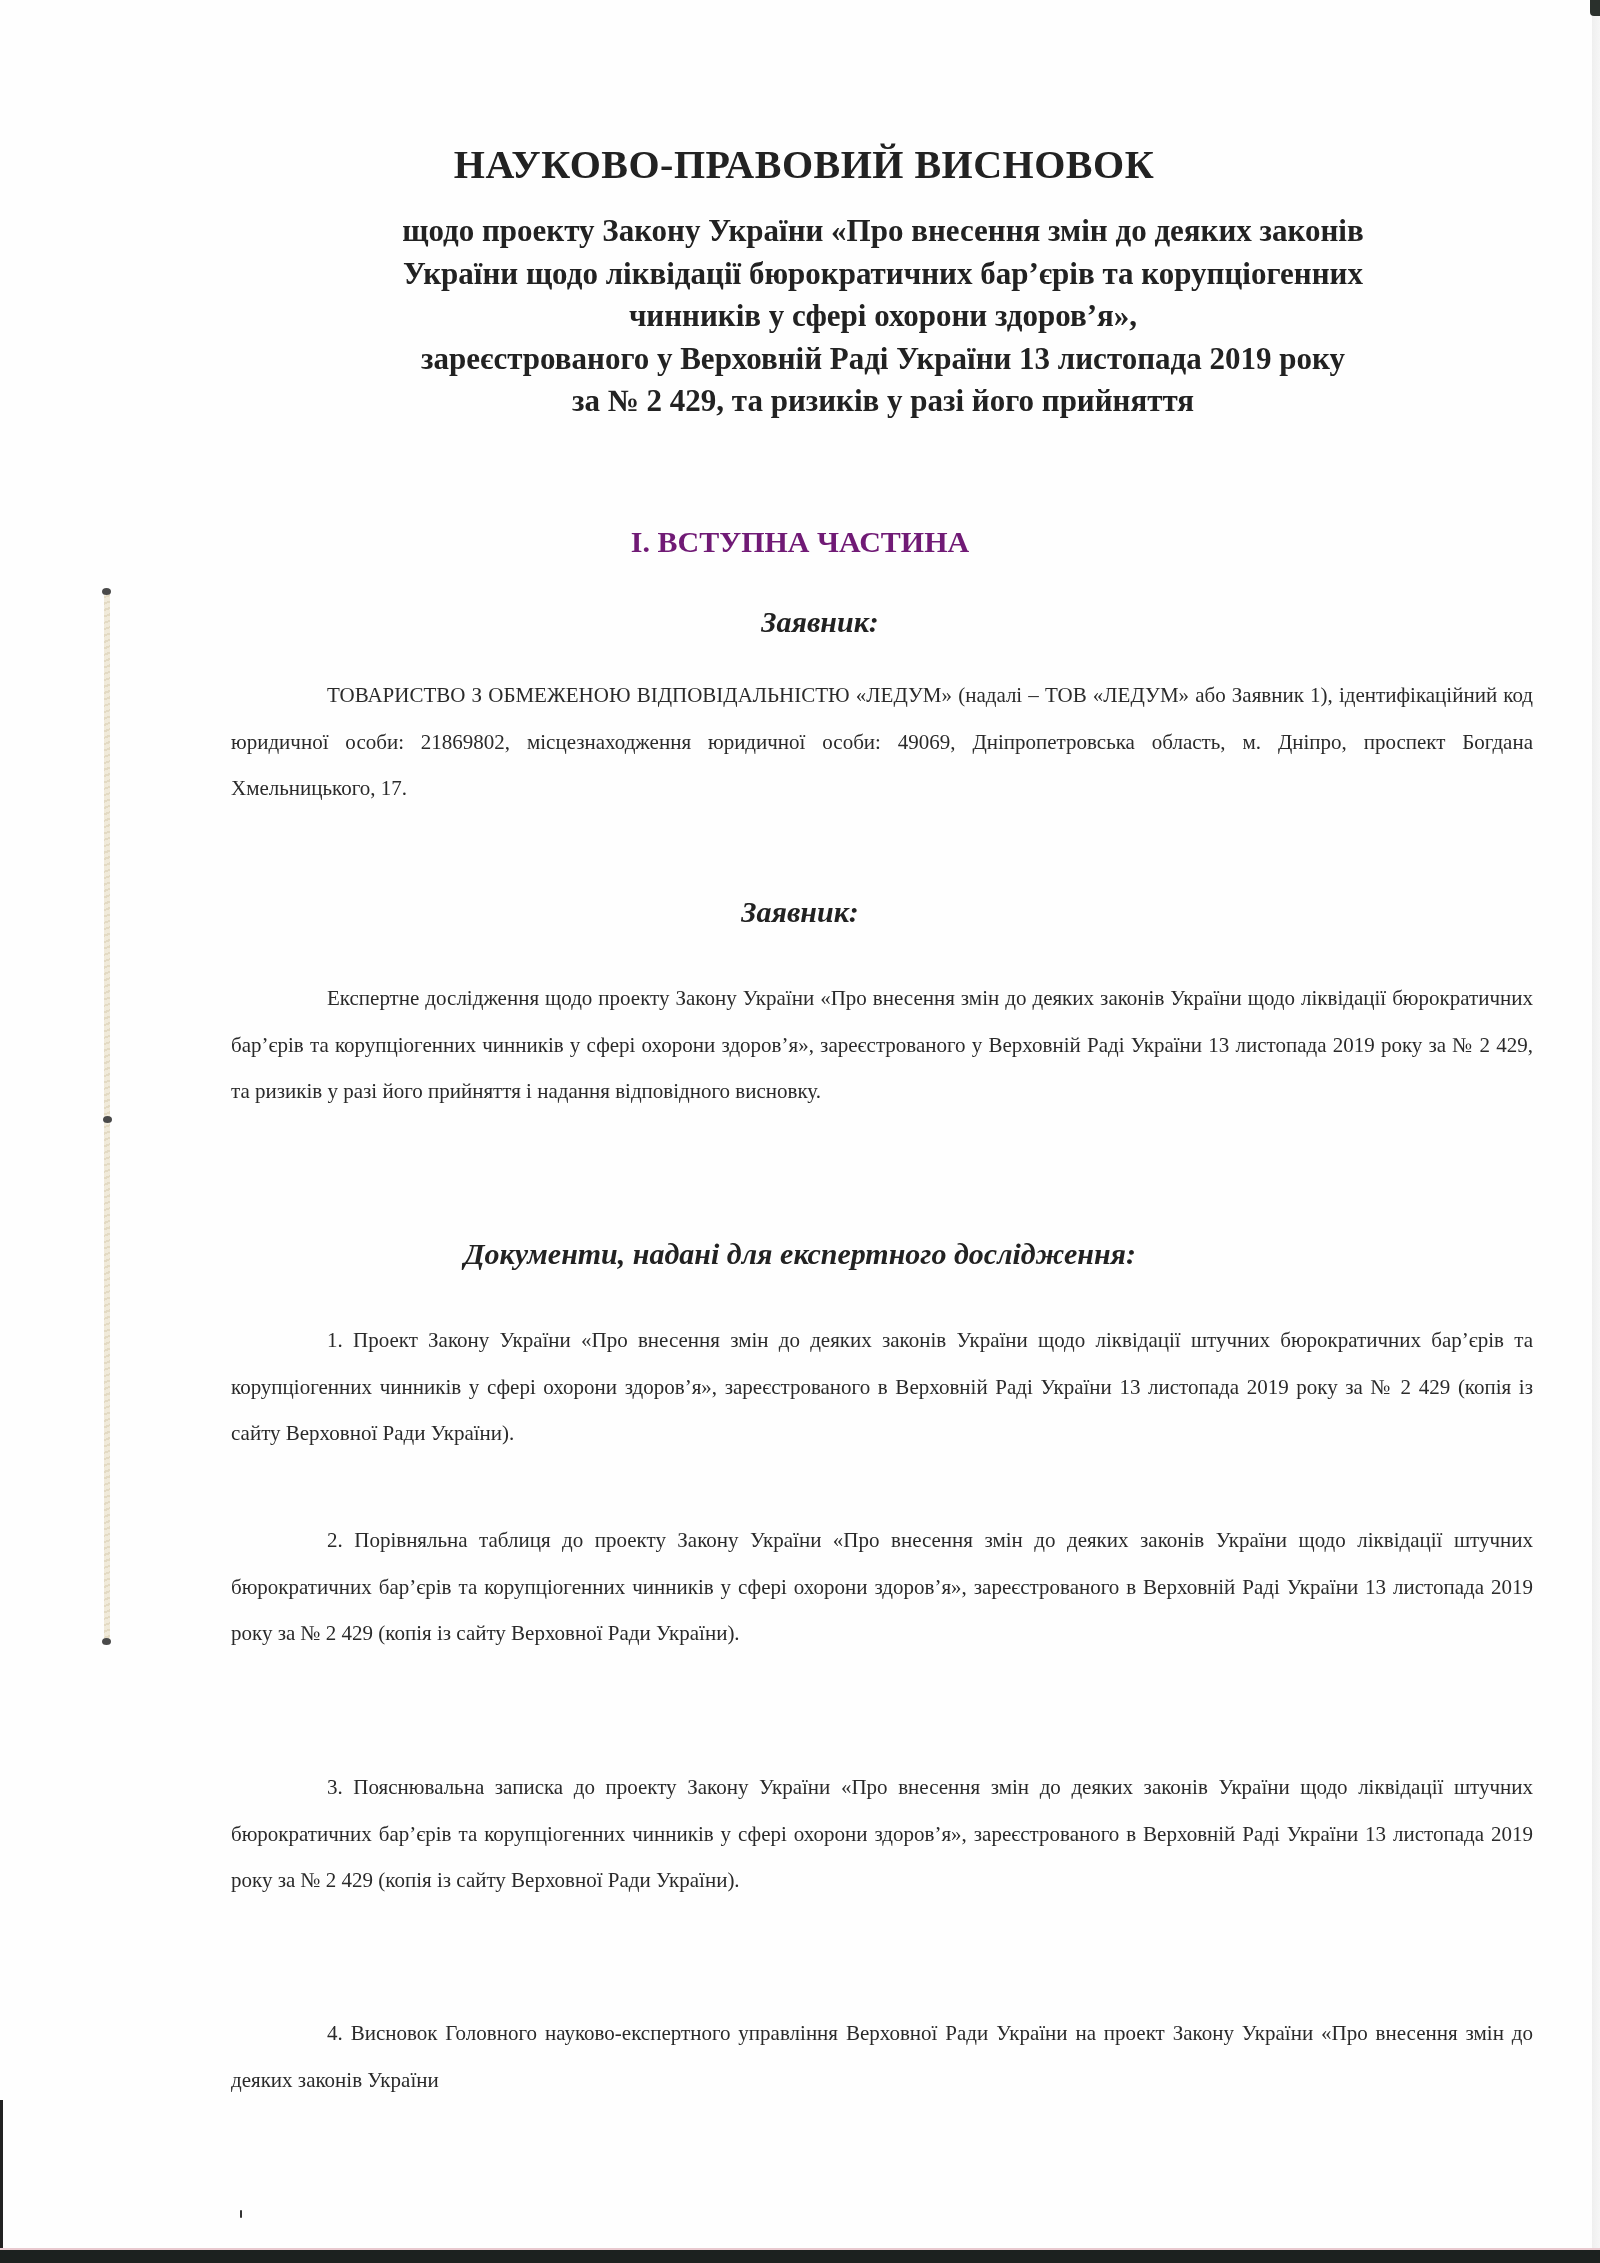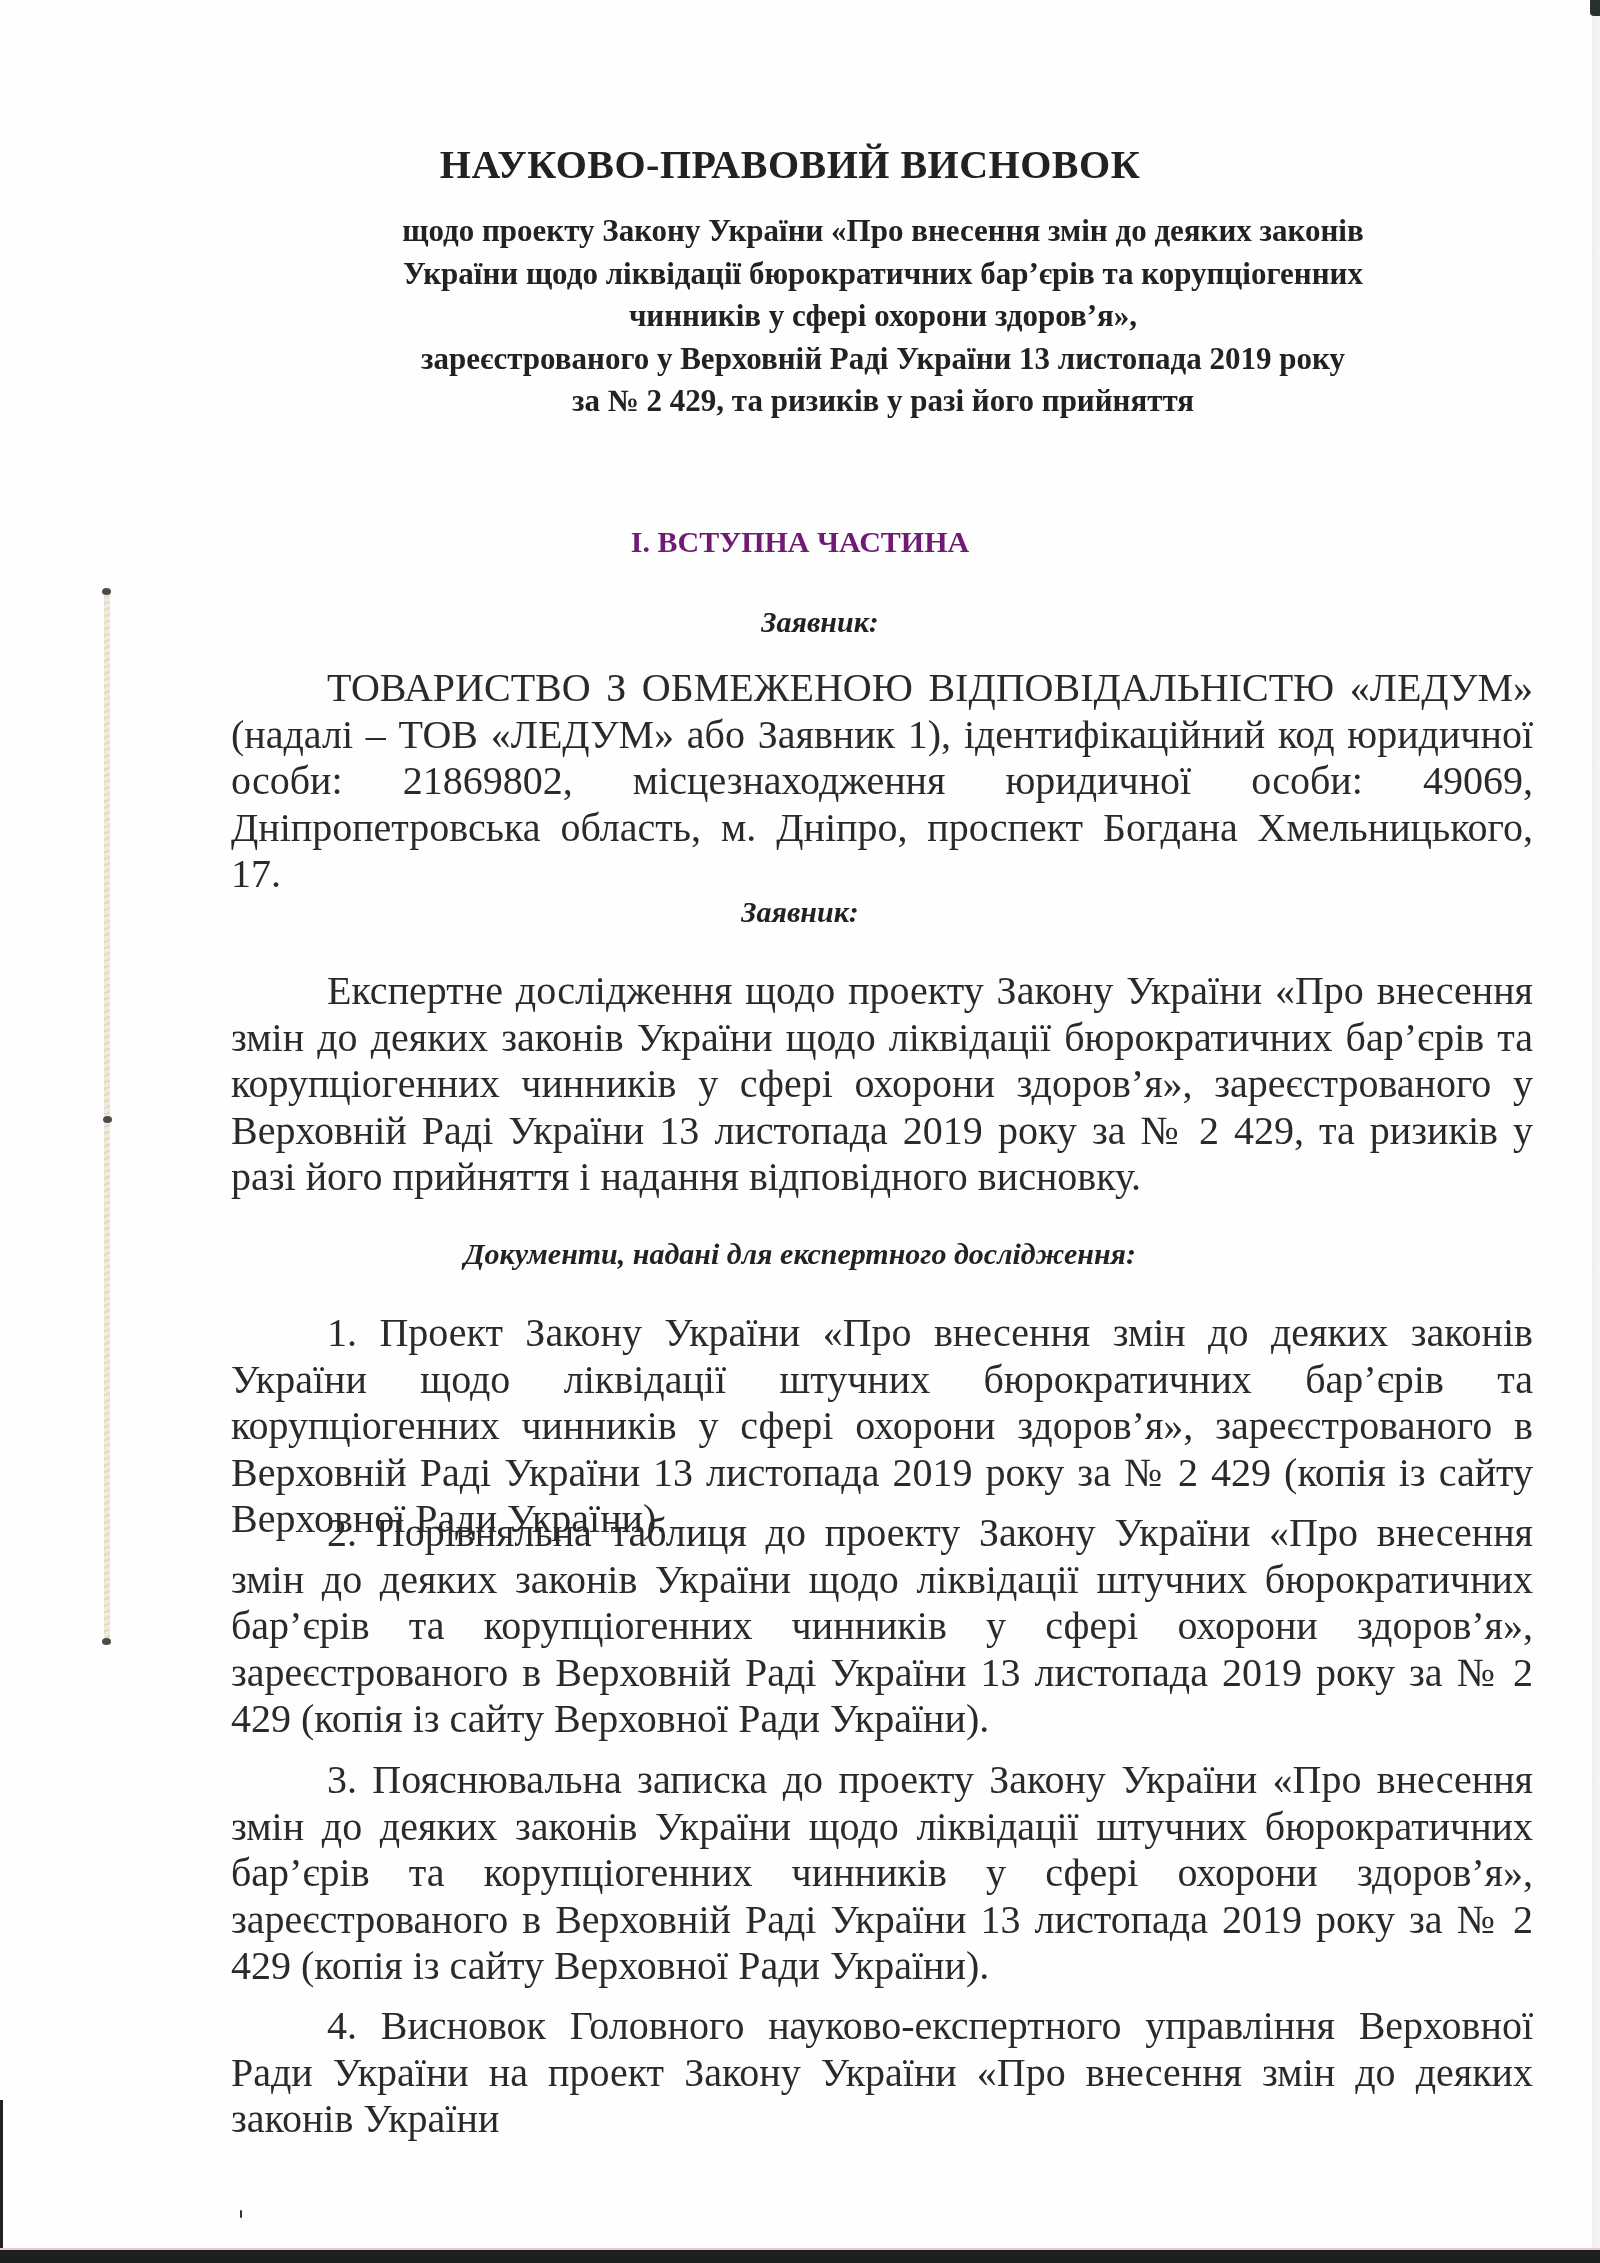--- a/index.html
+++ b/index.html
@@ -87,21 +87,21 @@
     .speck {
       position: absolute;
       width: 2px;
       height: 8px;
       background: #333;
       border-radius: 1px;
     }
 
     .title {
       position: absolute;
-      left: 0;
+      left: 14px;
       width: 1580px;
       top: 140px;
       text-align: center;
       font-weight: bold;
       font-size: 40px;
       letter-spacing: 0.5px;
       color: #222;
       line-height: 50px;
     }
     .subtitle {
@@ -136,25 +136,26 @@
       font-weight: bold;
       font-style: italic;
       font-size: 30px;
       line-height: 40px;
       color: #222;
     }
     .para {
       position: absolute;
       left: 231px;
       width: 1302px;
-      font-size: 40px;
+      font-size: 21px;
       line-height: 46.6px;
       text-align: justify;
       text-indent: 96px;
       color: #2a2a2a;
+      margin-top: 7px;
     }
   </style>
 </head>
 <body>
 
 <div class="page"></div>
 <div class="page-edge-right"></div>
 <div class="corner-mark"></div>
 <div class="scan-left-edge"></div>
 <div class="scan-band-bottom"></div>

